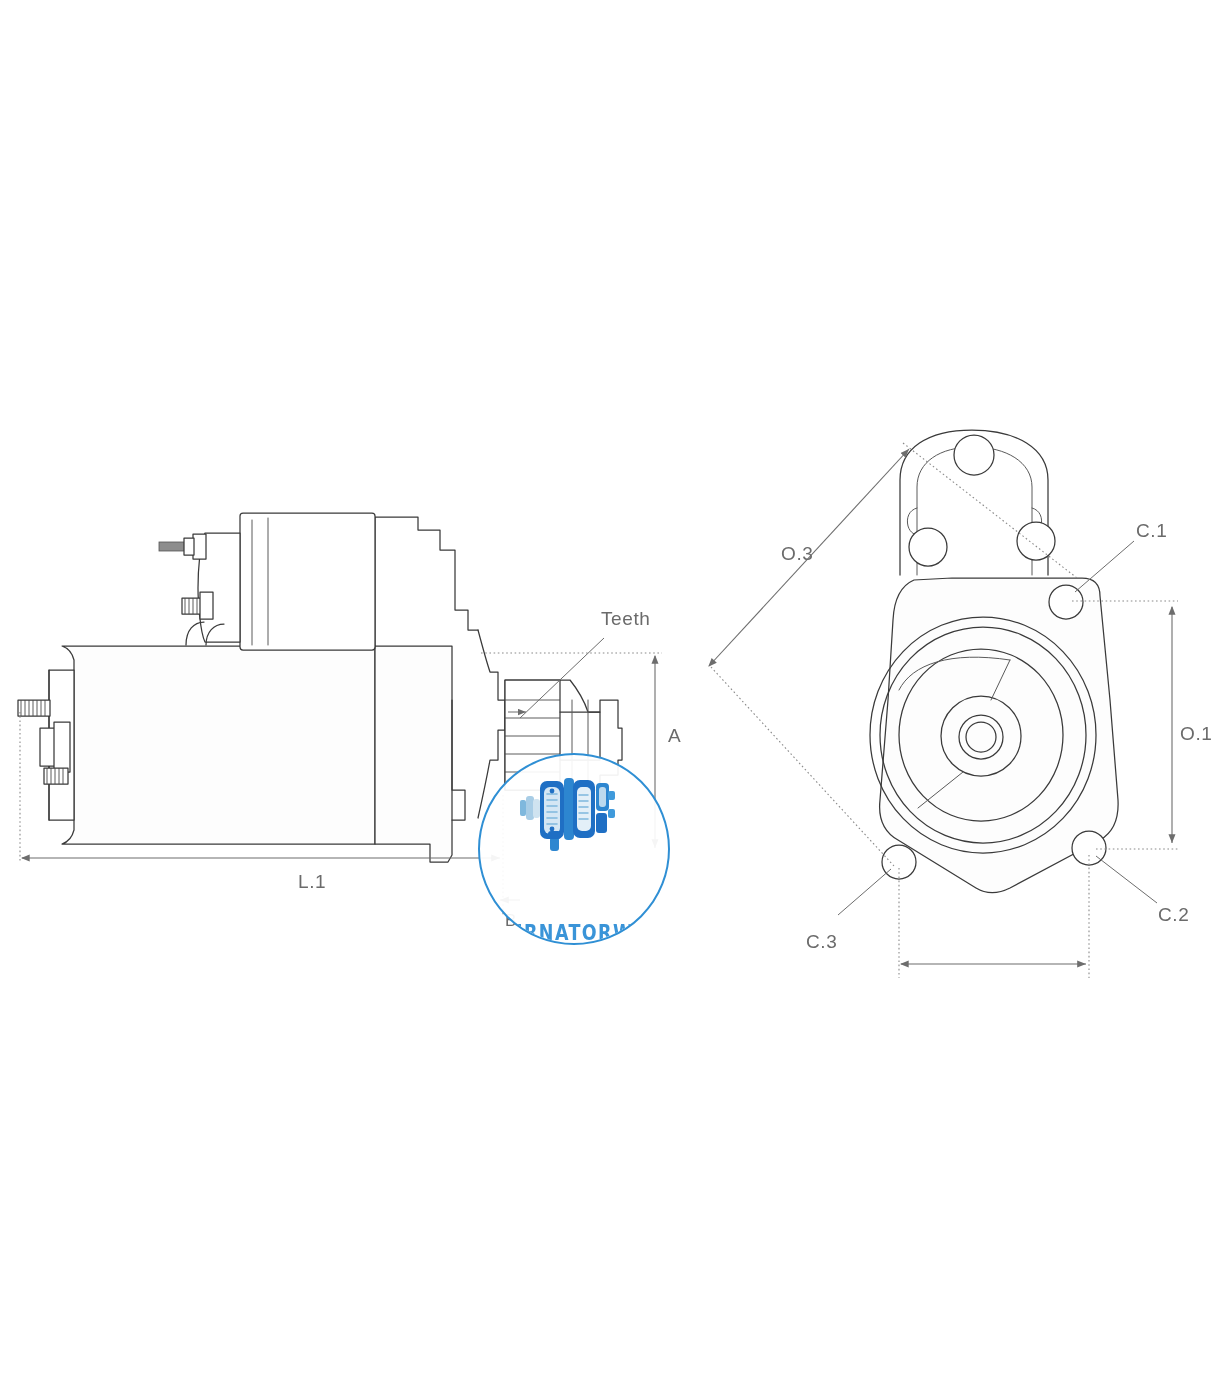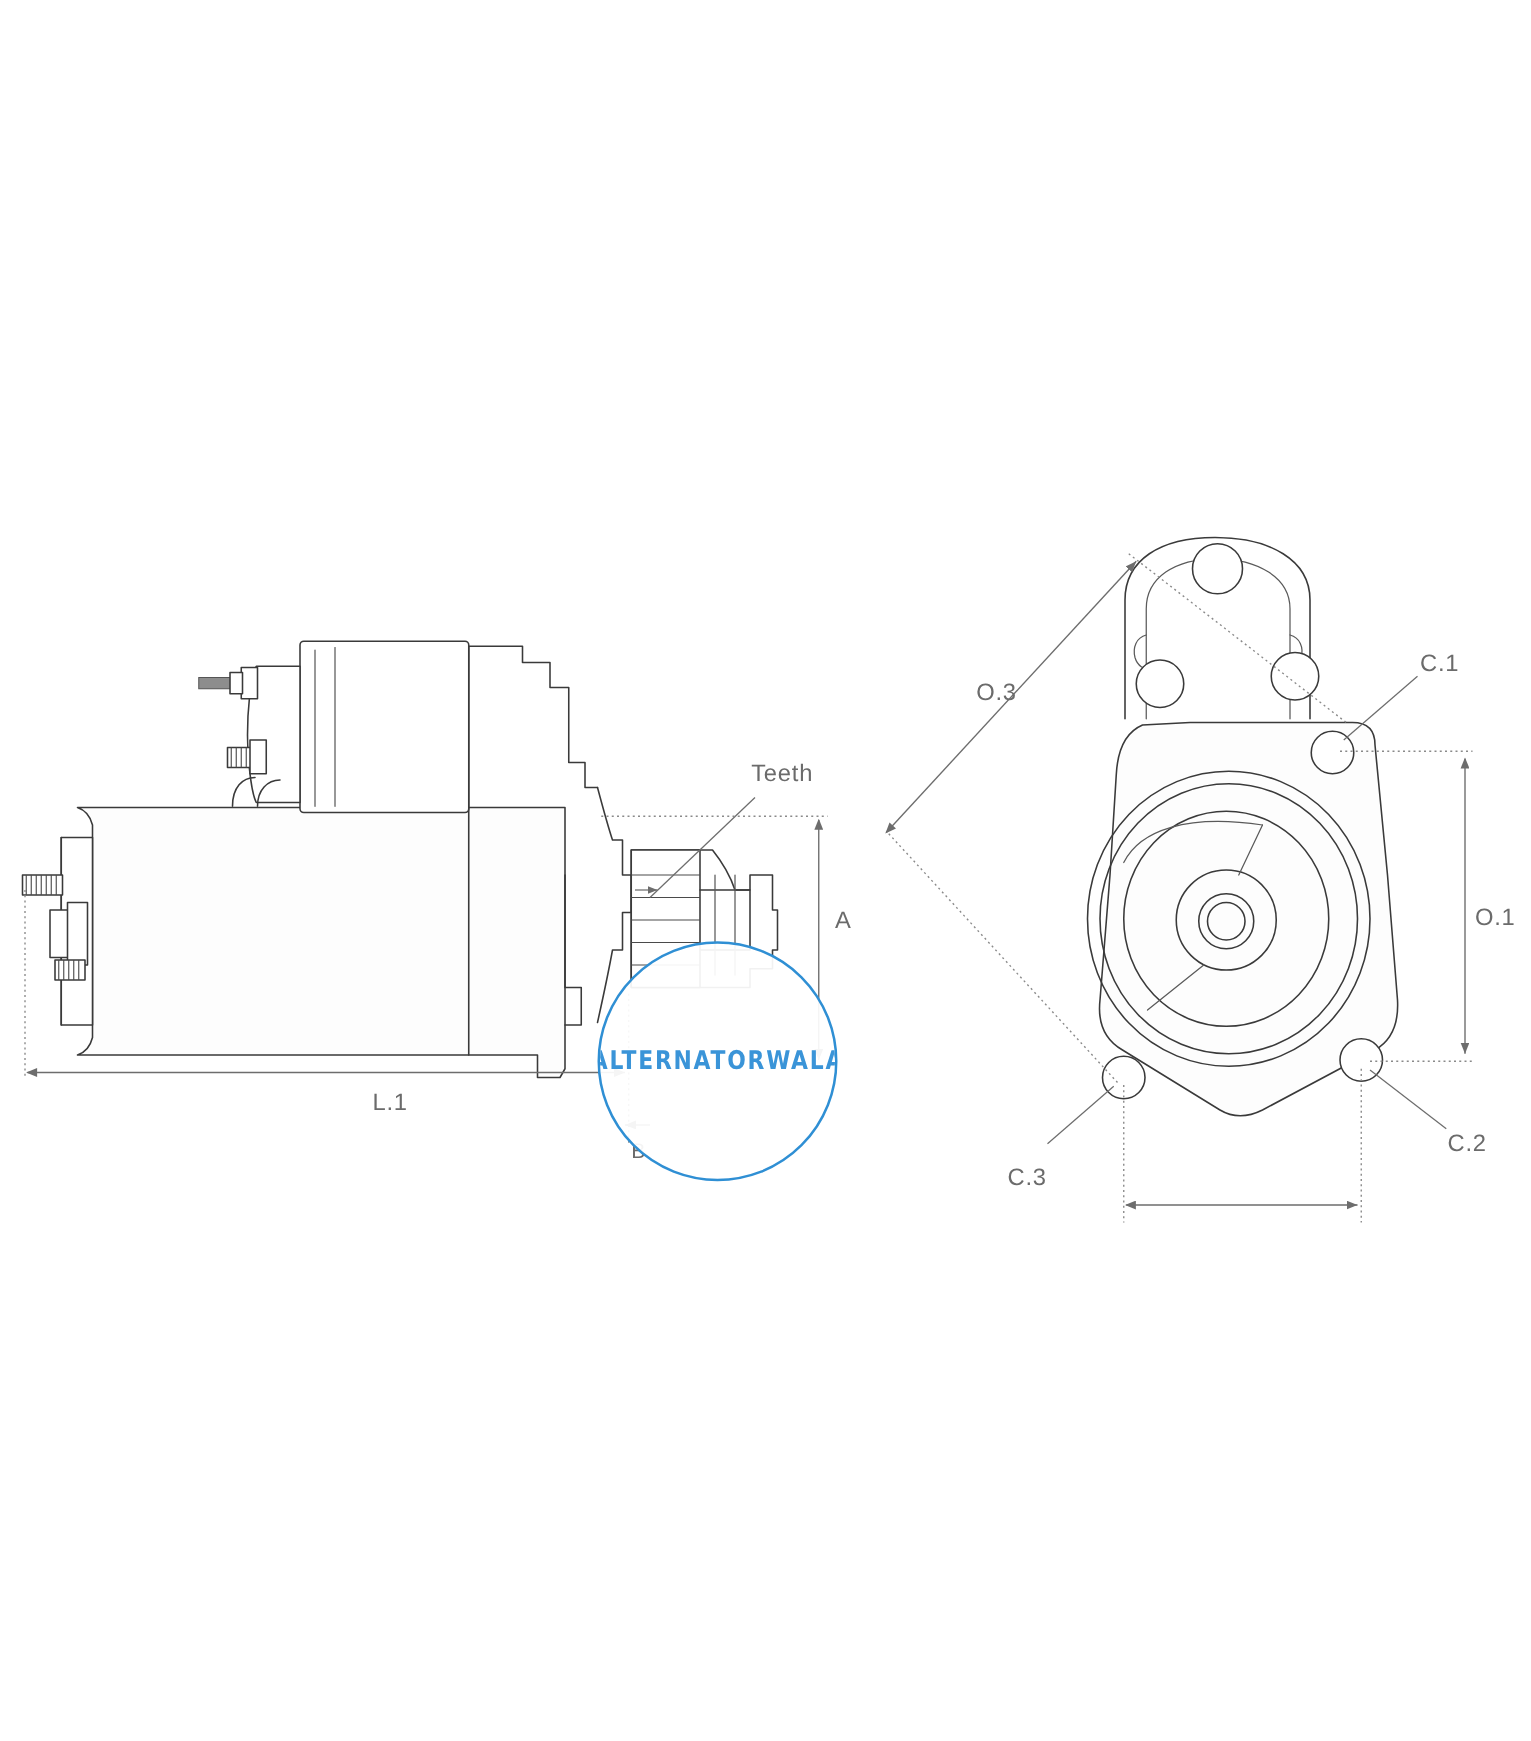--- a/index.html
+++ b/index.html
@@ -99,23 +99,23 @@
     position: absolute;
     left: 478px;
     top: 753px;
     width: 192px;
     height: 192px;
     border-radius: 50%;
     background: rgba(255,255,255,0.93);
     border: 2px solid #2f8fd4;
     box-sizing: border-box;
     display: flex;
-    flex-direction: row;
+    flex-direction: column;
     align-items: center;
-    justify-content: center;
+    justify-content: space-between;
     overflow: hidden;
   }
   #watermark .wm-logo {
     width: 112px;
     height: 84px;
     margin-top: 14px;
     margin-bottom: 4px;
   }
   #watermark .wm-text {
     font-family: "DejaVu Sans", sans-serif;

